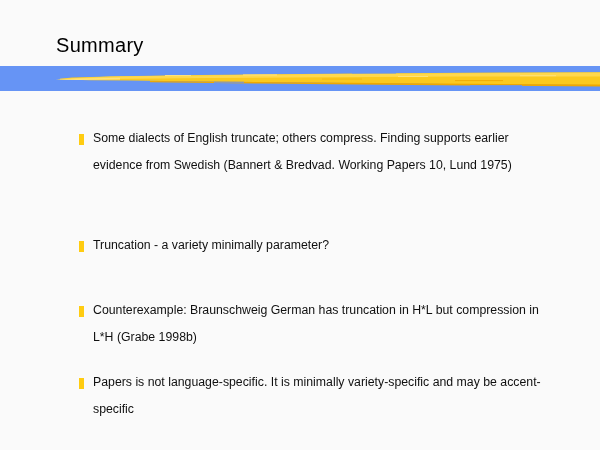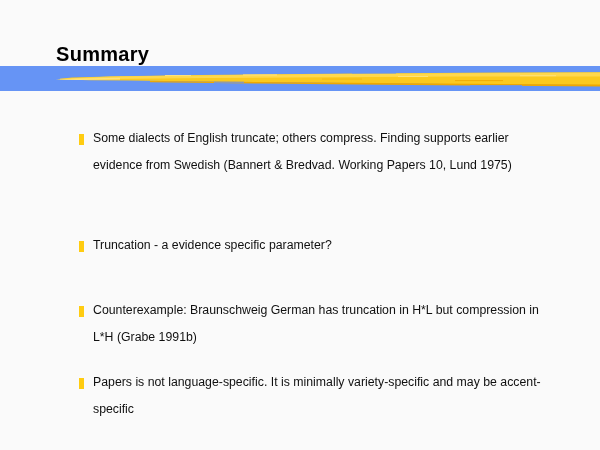--- a/index.html
+++ b/index.html
@@ -24,26 +24,25 @@
     height: 450px;
     background: #fafafa;
   }
 
   
   #slide-title {
     position: absolute;
     left: 56px;
     top: 33px;
     font-size: 20px;
-    font-weight: bold;
+    font-weight: normal;
     color: #000000;
     letter-spacing: 0.3px;
     line-height: 24px;
     white-space: nowrap;
-    margin-top: 9px;
   }
 
   
   #banner {
     position: absolute;
     left: 0;
     top: 66px;
     width: 600px;
     height: 25px;
     background: #6694f5;
@@ -137,26 +136,26 @@
 
   <div id="body">
 
     <div class="bullet-row" id="bullet-0">
       <span class="bullet-marker"></span>
       <span class="bullet-text">Some dialects of English truncate; others compress. Finding supports earlier evidence from Swedish (Bannert &amp; Bredvad. Working Papers 10, Lund 1975)</span>
     </div>
 
     <div class="bullet-row" id="bullet-1">
       <span class="bullet-marker"></span>
-      <span class="bullet-text">Truncation - a evidence specific parameter?</span>
+      <span class="bullet-text">Truncation - a variety minimally parameter?</span>
     </div>
 
     <div class="bullet-row" id="bullet-2">
       <span class="bullet-marker"></span>
-      <span class="bullet-text">Counterexample: Braunschweig German has truncation in H*L but compression in L*H (Grabe 1991b)</span>
+      <span class="bullet-text">Counterexample: Braunschweig German has truncation in H*L but compression in L*H (Grabe 1998b)</span>
     </div>
 
     <div class="bullet-row" id="bullet-3">
       <span class="bullet-marker"></span>
       <span class="bullet-text">Papers is not language-specific. It is minimally variety-specific and may be accent-specific</span>
     </div>
 
   </div>
 
 </div>

